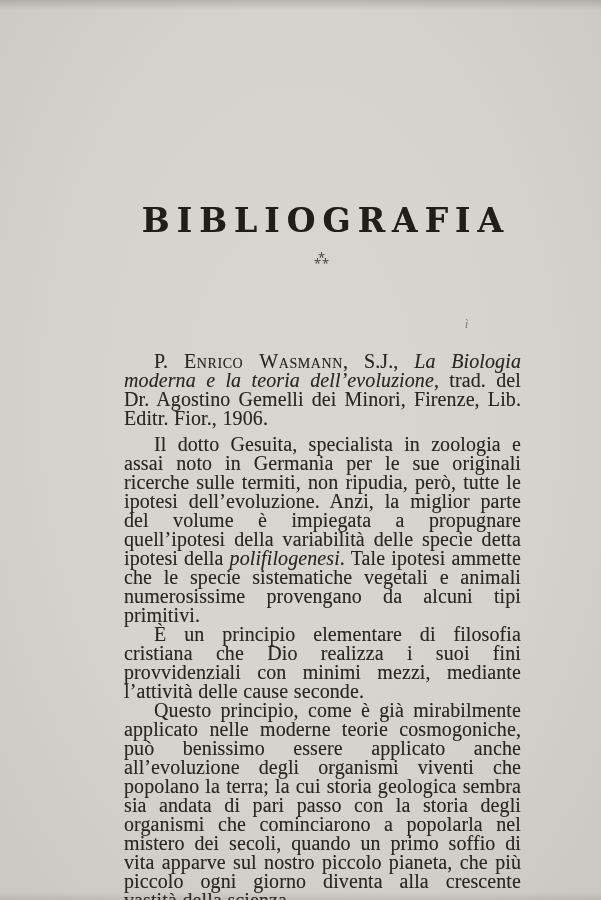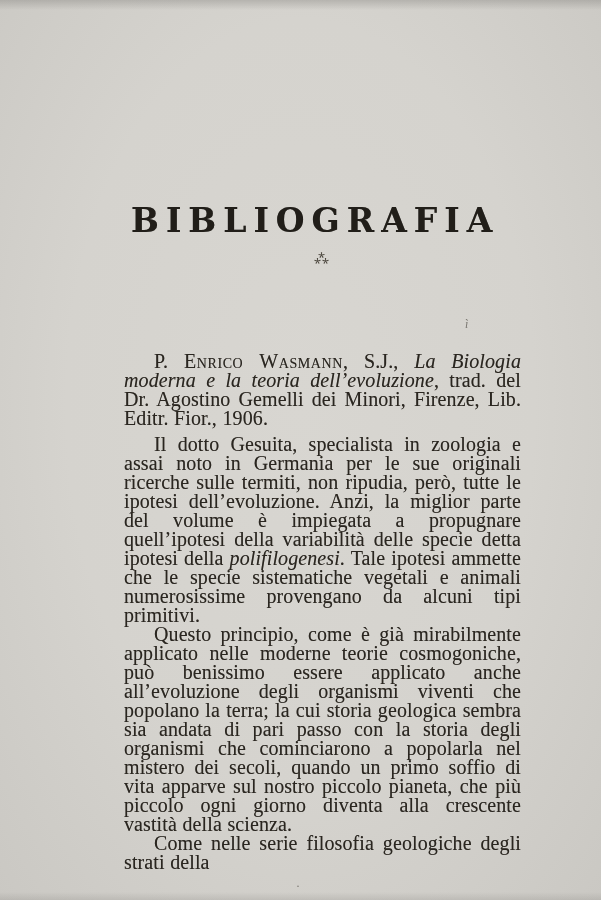--- a/index.html
+++ b/index.html
@@ -38,20 +38,21 @@
   .text-block {
     position: absolute;
     left: 124px;
     top: 0;
     width: 397px;
     color: var(--ink, #2a2620);
   }
   .doc-title {
     margin: 0;
     padding-top: 203px;
+    text-align: center;
     font-family: "DejaVu Serif", "Liberation Serif", serif;
     font-weight: 700;
     font-size: 33px;
     line-height: 36px;
     letter-spacing: 7px;
     text-indent: 7px;
     color: #211e19;
     text-shadow: 0 0 0.6px rgba(20,18,15,0.5);
   }
   .ornament {
@@ -116,20 +117,21 @@
     <div class="ornament">⁂</div>
 
     <div class="body-copy">
 
       <p class="entry">
         <span>P. </span><span class="smallcaps">Enrico Wasmann</span><span>, S.J., </span><span class="italic">La Biologia moderna e la teoria dell’evoluzione</span><span>, trad. del Dr. Agostino Gemelli dei Minori, Firenze, Lib. Editr. Fior., 1906.</span>
       </p>
 
       <div class="paragraphs">
           <p><span>Il dotto Gesuita, specialista in zoologia e assai noto in Germania per le sue originali ricerche sulle termiti, non ripudia, però, tutte le ipotesi dell’evoluzione. Anzi, la miglior parte del volume è impiegata a propugnare quell’ipotesi della variabilità delle specie detta ipotesi della </span><span class="italic">polifilogenesi</span><span>. Tale ipotesi ammette che le specie sistematiche vegetali e animali numerosissime provengano da alcuni tipi primitivi.</span></p>
+          <p><span>È un principio elementare di filosofia cristiana che Dio realizza i suoi fini provvidenziali con minimi mezzi, mediante l’attività delle cause seconde.</span></p>
           <p><span>Questo principio, come è già mirabilmente applicato nelle moderne teorie cosmogoniche, può benissimo essere applicato anche all’evoluzione degli organismi viventi che popolano la terra; la cui storia geologica sembra sia andata di pari passo con la storia degli organismi che cominciarono a popolarla nel mistero dei secoli, quando un primo soffio di vita apparve sul nostro piccolo pianeta, che più piccolo ogni giorno diventa alla crescente vastità della scienza.</span></p>
           <p><span>Come nelle serie filosofia geologiche degli strati della</span></p>
         </div>
 
     </div>
   </div>
 
   <span class="artifact artifact-right">ì</span>
 
   <span class="artifact artifact-bottom">·</span>

